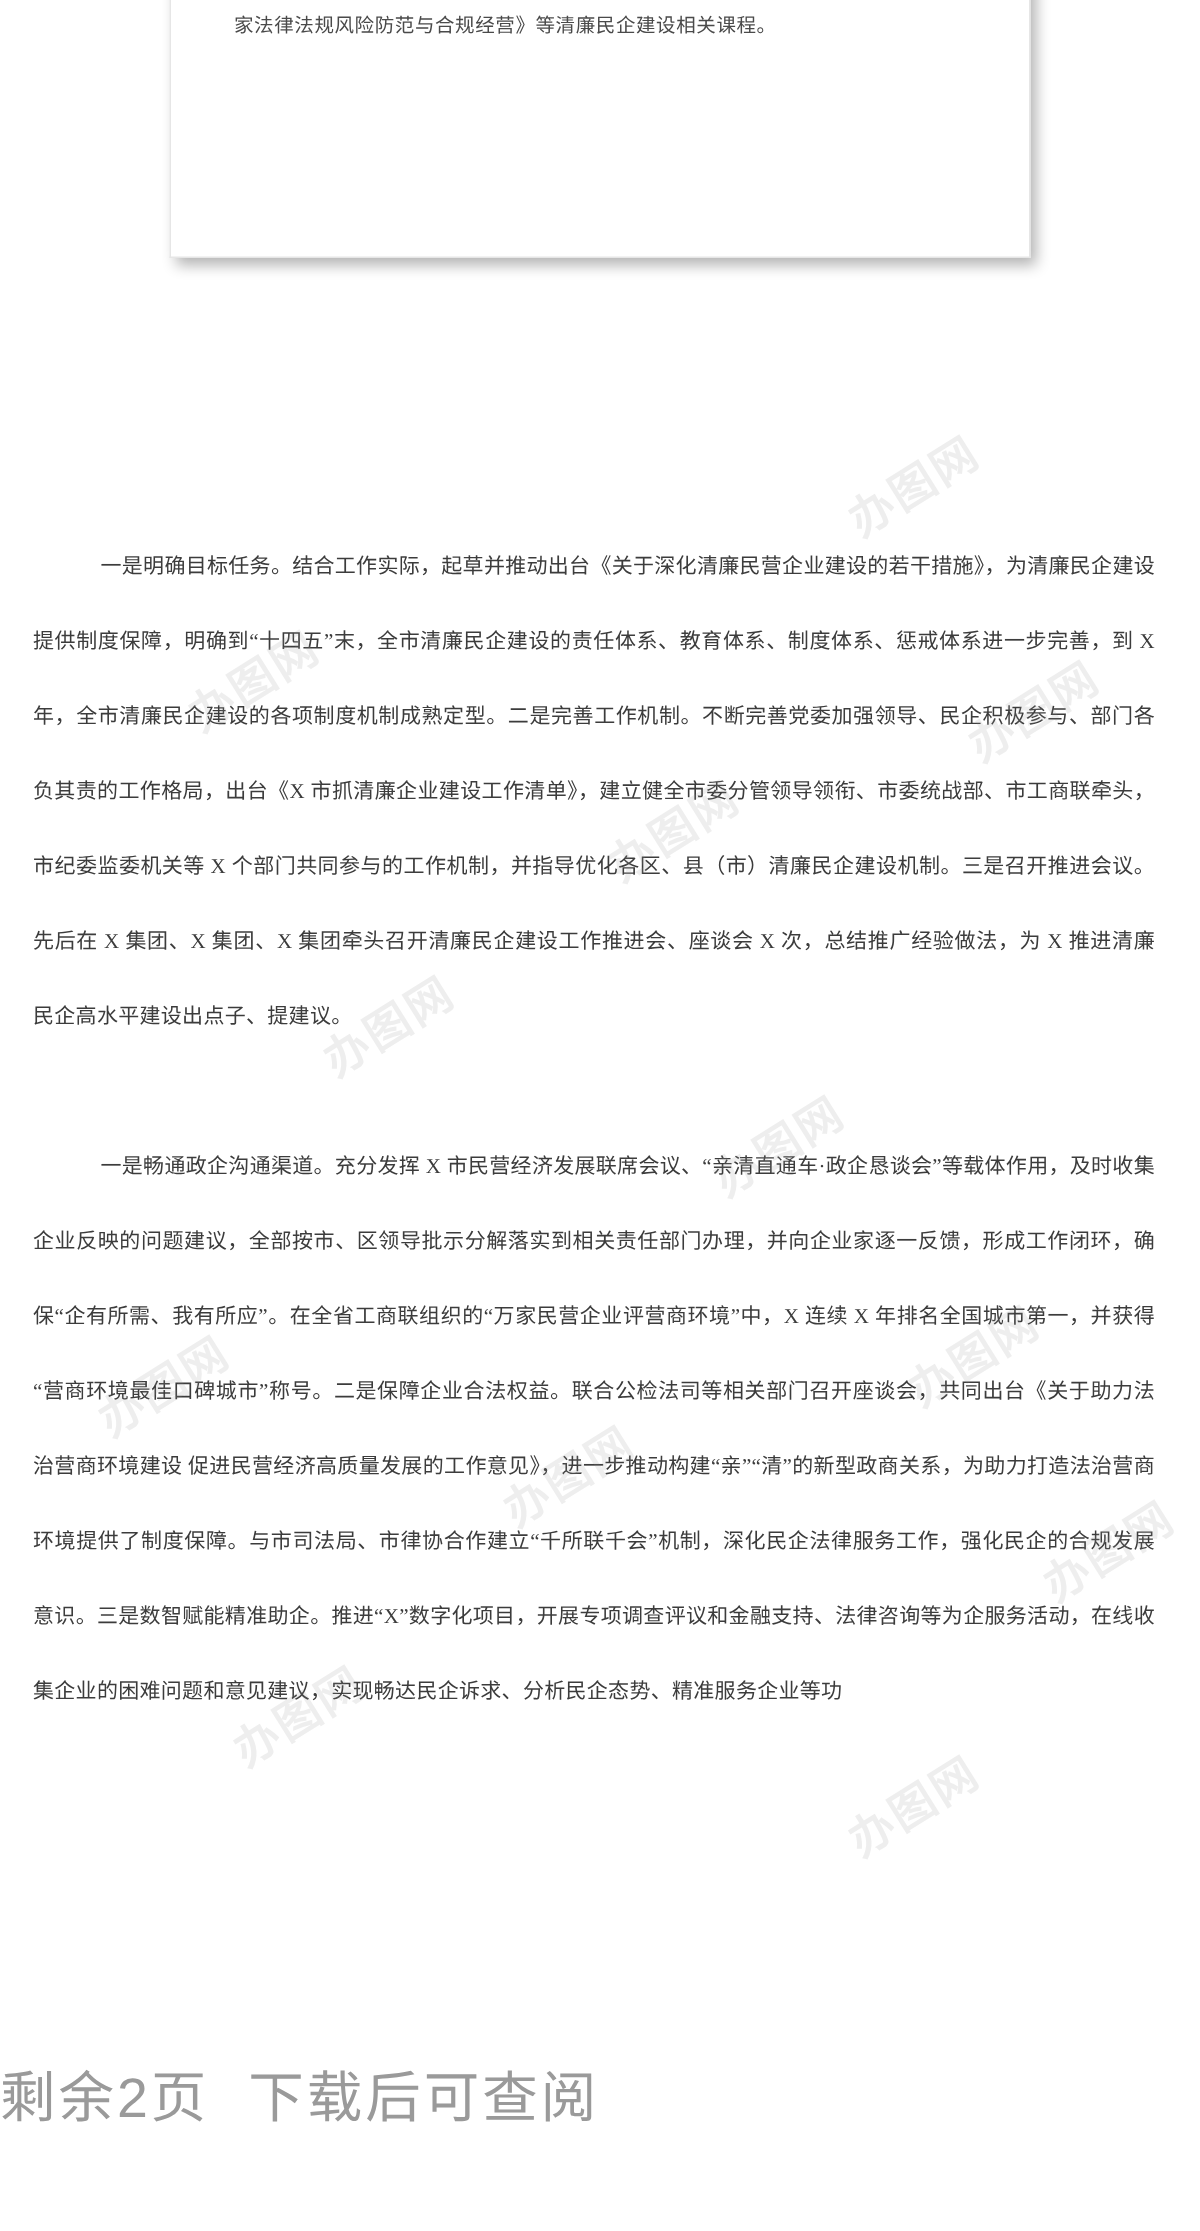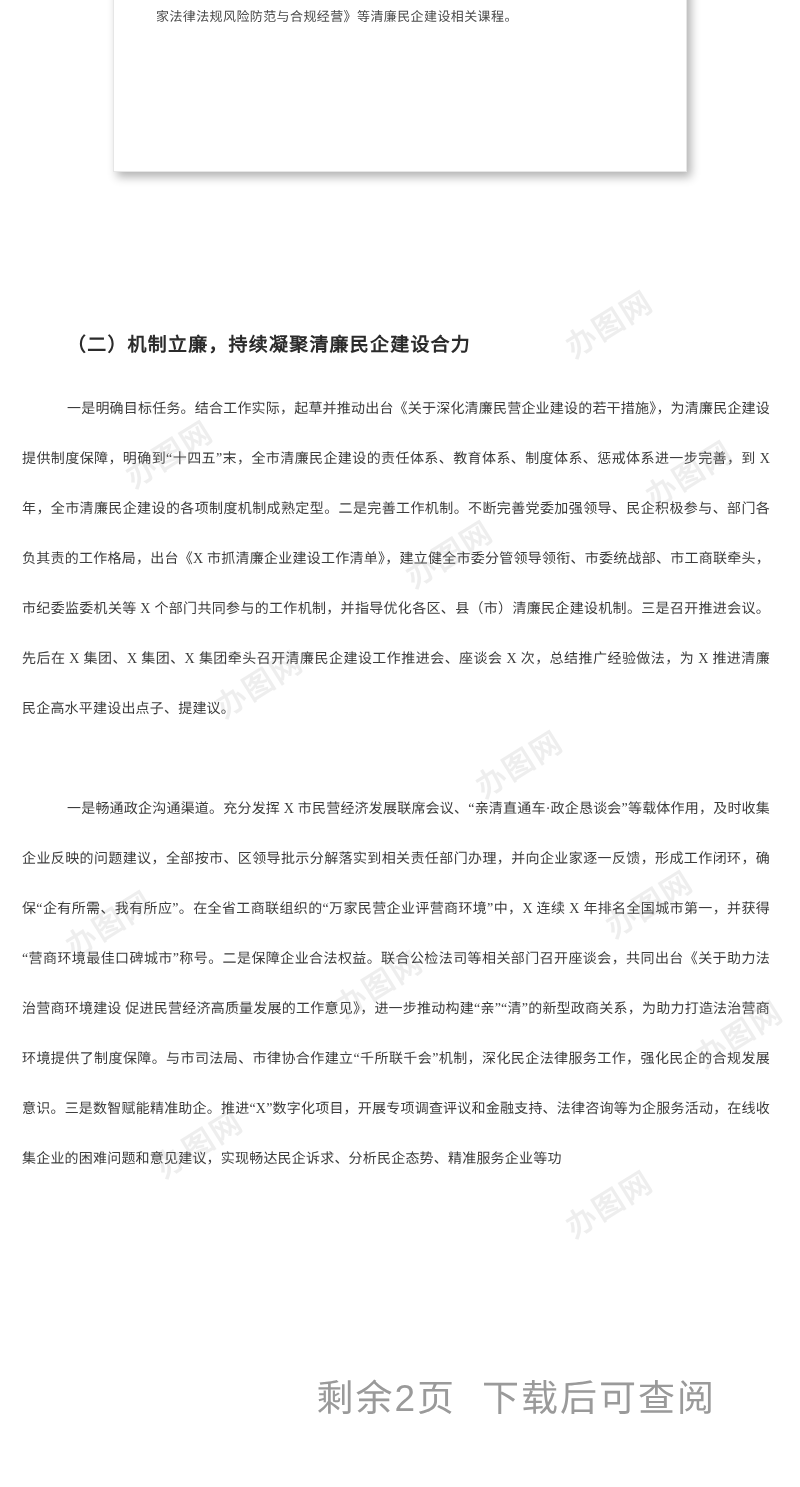--- a/index.html
+++ b/index.html
@@ -96,39 +96,38 @@
     white-space: nowrap;
     letter-spacing: 2px;
   }
 
   
   .footer-notice {
     position: absolute;
     left: 0;
     top: 1368px;
     width: 716px;
-    text-align: right;
+    text-align: left;
     font-family: "Liberation Sans", sans-serif;
     font-size: 37px;
     color: #9a9a9a;
     letter-spacing: 2px;
     font-weight: normal;
   }
   .footer-notice .spacer { display: inline-block; width: 26px; }
 </style>
 </head>
 <body>
 
 <div class="page-fragment">
   <div class="page-fragment-text">家法律法规风险防范与合规经营》等清廉民企建设相关课程。</div>
 </div>
 
 <div class="doc-body">
 
-  <h2 class="doc-heading">（二）机制立廉，持续凝聚清廉民企建设合力</h2>
   <div class="gap-after-heading"></div>
   <p class="doc-para">一是明确目标任务。结合工作实际，起草并推动出台《关于深化清廉民营企业建设的若干措施》，为清廉民企建设提供制度保障，明确到“十四五”末，全市清廉民企建设的责任体系、教育体系、制度体系、惩戒体系进一步完善，到 X 年，全市清廉民企建设的各项制度机制成熟定型。二是完善工作机制。不断完善党委加强领导、民企积极参与、部门各负其责的工作格局，出台《X 市抓清廉企业建设工作清单》，建立健全市委分管领导领衔、市委统战部、市工商联牵头，市纪委监委机关等 X 个部门共同参与的工作机制，并指导优化各区、县（市）清廉民企建设机制。三是召开推进会议。先后在 X 集团、X 集团、X 集团牵头召开清廉民企建设工作推进会、座谈会 X 次，总结推广经验做法，为 X 推进清廉民企高水平建设出点子、提建议。</p>
 
   <div class="gap-between-sections"></div>
 
   <div class="gap-after-heading"></div>
   <p class="doc-para">一是畅通政企沟通渠道。充分发挥 X 市民营经济发展联席会议、“亲清直通车·政企恳谈会”等载体作用，及时收集企业反映的问题建议，全部按市、区领导批示分解落实到相关责任部门办理，并向企业家逐一反馈，形成工作闭环，确保“企有所需、我有所应”。在全省工商联组织的“万家民营企业评营商环境”中，X 连续 X 年排名全国城市第一，并获得“营商环境最佳口碑城市”称号。二是保障企业合法权益。联合公检法司等相关部门召开座谈会，共同出台《关于助力法治营商环境建设 促进民营经济高质量发展的工作意见》，进一步推动构建“亲”“清”的新型政商关系，为助力打造法治营商环境提供了制度保障。与市司法局、市律协合作建立“千所联千会”机制，深化民企法律服务工作，强化民企的合规发展意识。三是数智赋能精准助企。推进“X”数字化项目，开展专项调查评议和金融支持、法律咨询等为企服务活动，在线收集企业的困难问题和意见建议，实现畅达民企诉求、分析民企态势、精准服务企业等功</p>
 
 </div>
 

